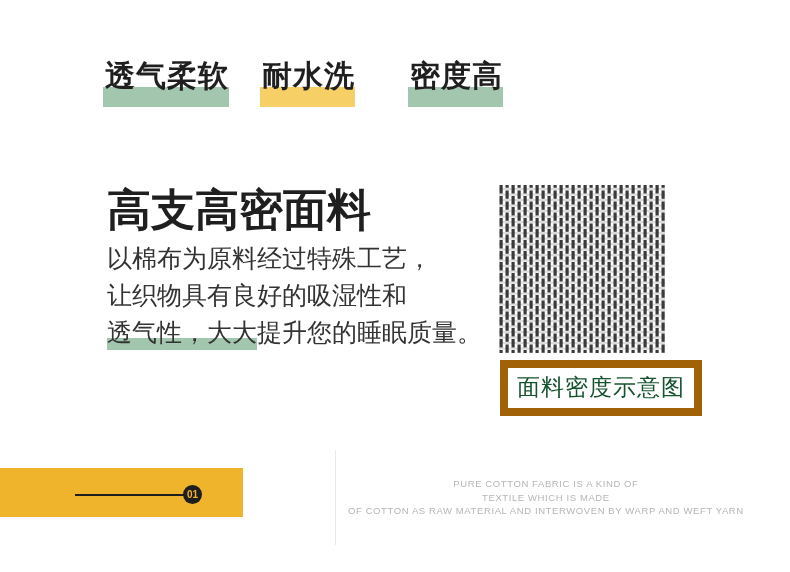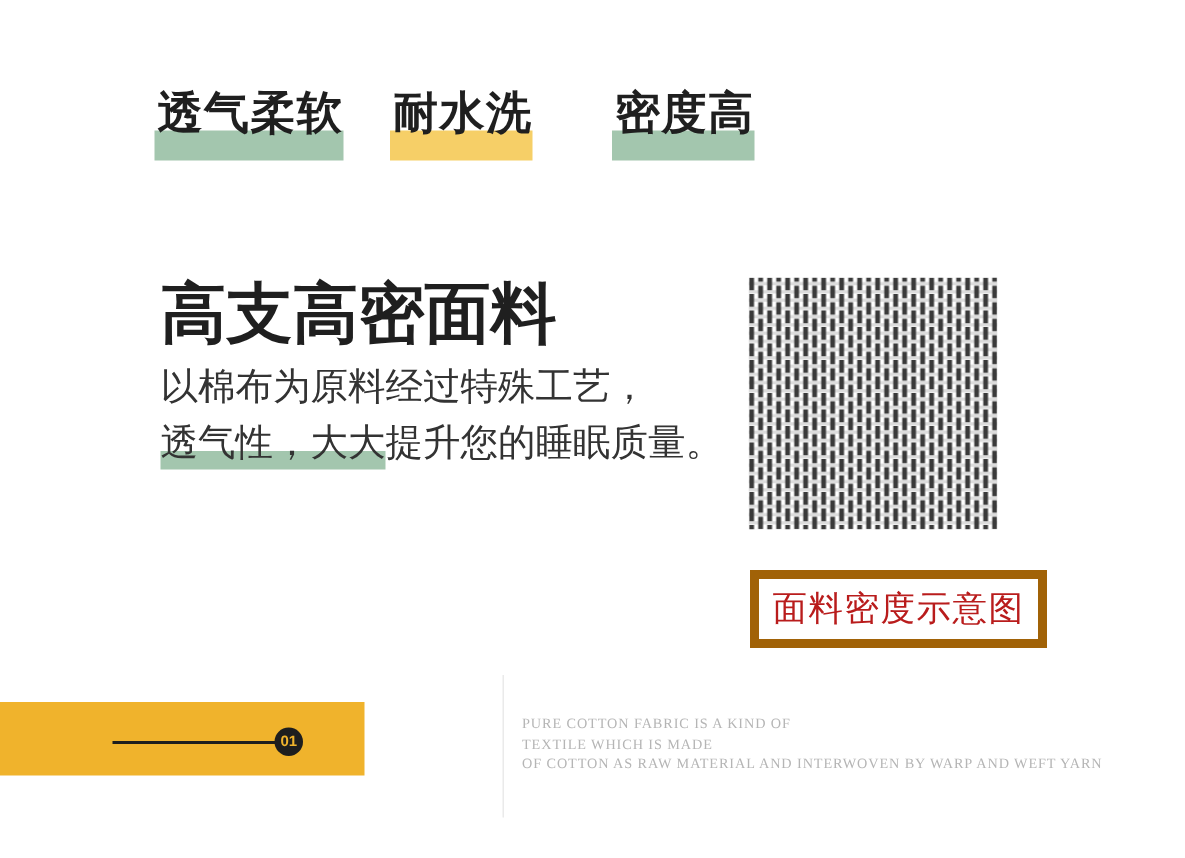--- a/index.html
+++ b/index.html
@@ -32,41 +32,42 @@
     position: absolute; left: 107px; top: 240px;
     font-size: 25px; color: #333; line-height: 37px; white-space: nowrap;
   }
   .hl {
     padding-bottom: 4px;
   }
 
   
   .weave-wrap { position: absolute; left: 499px; top: 185px; width: 166px; height: 168px; }
   .caption-box {
-    position: absolute; left: 500px; top: 380px;
-    border: 6px solid #a16207; padding: 4px 9px 5px 9px;
-    font-size: 23px; color: #b91c1c; letter-spacing: 1px; white-space: nowrap;
+    position: absolute; left: 500px; top: 360px;
+    border: 8px solid #a16207; padding: 4px 9px 5px 9px;
+    font-size: 23px; color: #14532d; letter-spacing: 1px; white-space: nowrap;
     background: #fff;
   }
 
   
   .footer-block { position: absolute; left: 0; top: 468px; width: 243px; height: 49px; }
   .footer-line { position: absolute; left: 75px; top: 26px; width: 112px; height: 2px; background: #1e1e1e; }
   .page-circle {
     position: absolute; left: 183px; top: 17px; width: 19px; height: 19px;
     border-radius: 50%; background: #1e1e1e;
     display: flex; align-items: center; justify-content: center;
     font-size: 10px; font-weight: bold; line-height: 1;
   }
   .v-divider { position: absolute; left: 335px; top: 450px; width: 1px; height: 95px; background: #eaeaea; }
   .en-desc {
     position: absolute; left: 348px; top: 477px;
-    font-family: Liberation Serif, serif;
+    font-family: Liberation Sans, sans-serif;
     font-size: 9.5px; color: #b5b5b5; letter-spacing: 0.6px; line-height: 13.5px;
     white-space: nowrap;
+    text-align: center;
   }
 </style>
 </head>
 <body>
 
 <div class="canvas">
 
   <div class="feature" style="left:105px">
     <div class="feature-band" style="background: rgb(163, 198, 174);"></div>
     <span class="feature-label">透气柔软</span>
@@ -77,20 +78,21 @@
   </div>
   <div class="feature" style="left:410px">
     <div class="feature-band" style="background: rgb(163, 198, 174);"></div>
     <span class="feature-label">密度高</span>
   </div>
 
   <h1 class="section-title">高支高密面料</h1>
 
   <div class="body-text">
     <div>以棉布为原料经过特殊工艺，</div>
+    <div>让织物具有良好的吸湿性和</div>
     <div>
       <span class="hl" style="background-image: linear-gradient(transparent 62%, rgb(163, 198, 174) 62%);">透气性，大大</span><span>提升您的睡眠质量。</span>
     </div>
   </div>
 
   <div class="weave-wrap">
     <svg width="166" height="168" xmlns="http://www.w3.org/2000/svg">
       <defs>
         <pattern id="weave" width="12" height="11" patternUnits="userSpaceOnUse">
           <rect x="0" y="3" width="12" height="2.2" fill="#dcdcdc"></rect>

